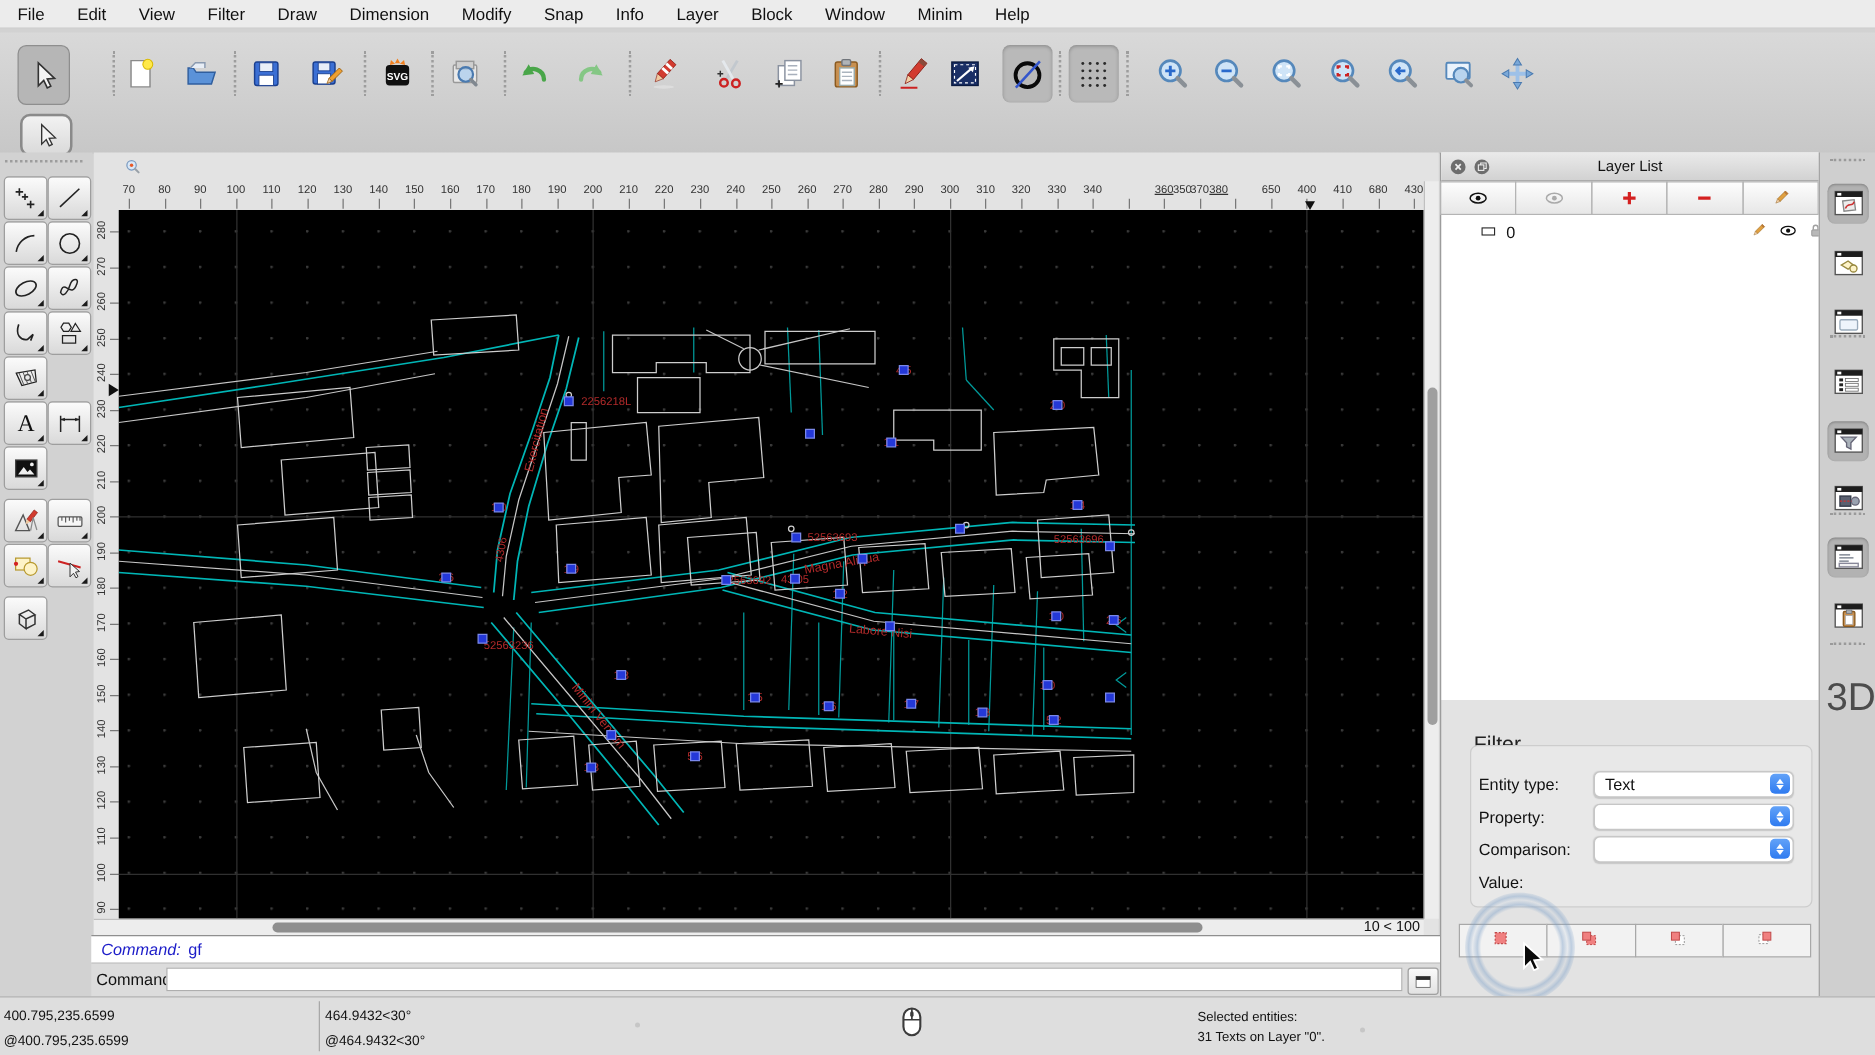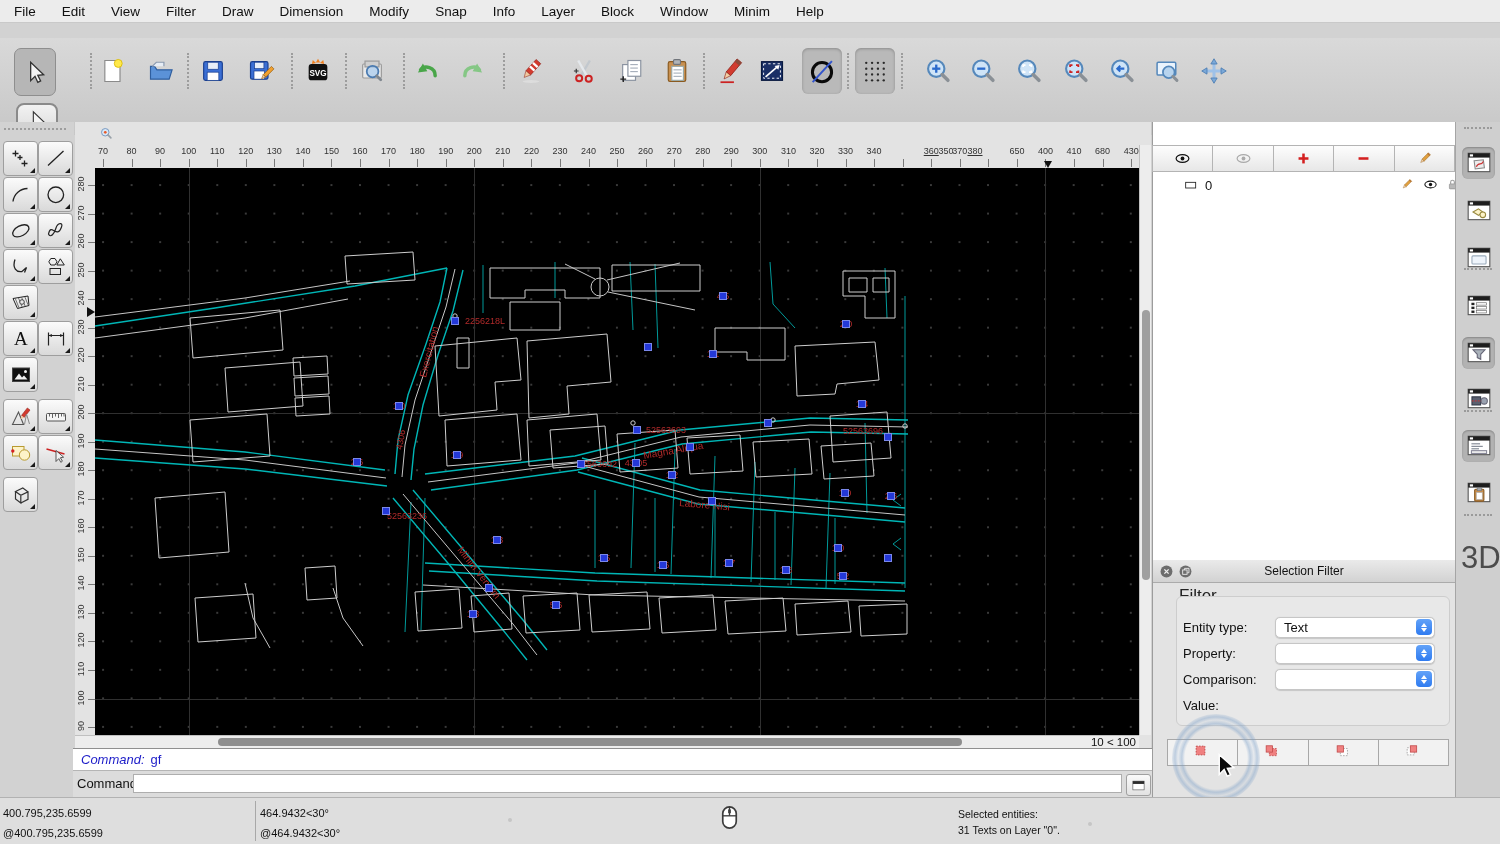--- a/index.html
+++ b/index.html
@@ -6,21 +6,21 @@
   body{width:1500px;height:844px;position:relative;overflow:hidden;
        font-family:"Liberation Sans",sans-serif;background:#d2d2d2;
        -webkit-font-smoothing:antialiased}
   .abs{position:absolute}
   
   #menubar{position:absolute;left:0;top:0;width:1500px;height:23px;background:#ececec;
            border-bottom:1px solid #c9c9c9;display:flex;align-items:center;gap:26px;
            padding-left:14px;font-size:13.5px;color:#101010;box-sizing:border-box}
   .menu-item{white-space:nowrap;cursor:default}
   
-  #toolzone{position:absolute;left:0;top:38px;width:1500px;height:97px;
+  #toolzone{position:absolute;left:0;top:26px;width:1500px;height:97px;
             background:linear-gradient(#d9d9d9,#c7c7c7)}
   .tbtn{position:absolute;top:10px;width:40px;height:46px;border-radius:6px;
         display:flex;align-items:center;justify-content:center}
   .tbtn.active{background:#b9b9b9;box-shadow:inset 0 1px 3px rgba(0,0,0,.25)}
   .tsep{position:absolute;top:15px;width:2px;height:36px;border-left:2px dotted #9d9d9d}
   #arrow-main{position:absolute;left:14px;top:10px;width:40px;height:46px;background:#b6b6b6;
               border:1px solid #8e8e8e;border-radius:7px;display:flex;align-items:center;justify-content:center}
   #arrow-second{position:absolute;left:16px;top:65px;width:38px;height:30px;border:2px solid #8a8a8a;
                 border-radius:8px;background:linear-gradient(#f2f2f2,#dadada);
                 display:flex;align-items:center;justify-content:center}
@@ -780,20 +780,36 @@
   <div id="vscroll">
       <div id="vthumb"></div>
     </div>
   <div id="hscroll">
     <div id="hthumb"></div>
     <div id="zoom-info">10 &lt; 100</div>
   </div>
 </div>
 
 <div id="layer-panel">
+  <div class="panel-header">
+    <span class="badge" style="left:6px">
+        <svg viewBox="0 0 24 24" width="15" height="15">
+          <circle cx="12" cy="12" r="9.5" fill="#6d6d6d"></circle>
+          <path d="M8.6 8.6 L15.4 15.4 M15.4 8.6 L8.6 15.4" stroke="#efefef" stroke-width="2.2"></path>
+        </svg>
+      </span>
+    <span class="badge" style="left:25px">
+        <svg viewBox="0 0 24 24" width="15" height="15">
+          <circle cx="12" cy="12" r="9.5" fill="#6d6d6d"></circle>
+          <rect x="7.5" y="9.5" width="7" height="7" fill="none" stroke="#efefef" stroke-width="1.4"></rect>
+          <path d="M10.5 9.5 V7 h7 v7 h-2.5" fill="none" stroke="#efefef" stroke-width="1.4"></path>
+        </svg>
+      </span>
+    <div class="panel-title">Layer List</div>
+  </div>
   <div id="layer-toolbar">
       <div class="lbtn">
         <svg viewBox="0 0 24 24" width="17" height="17">
           <ellipse cx="12" cy="12" rx="9" ry="5.4" fill="none" stroke="#111" stroke-width="1.7"></ellipse>
           <circle cx="12" cy="12" r="2.7" fill="#111"></circle>
         </svg>
       </div>
       <div class="lbtn">
         <svg viewBox="0 0 24 24" width="17" height="17">
           <ellipse cx="12" cy="12" rx="9" ry="5.4" fill="none" stroke="#aaa" stroke-width="1.7"></ellipse>
@@ -846,36 +862,20 @@
       <span style="position: absolute; left: 292px; top: 3px;">
         <svg viewBox="0 0 24 24" width="15" height="15">
           <rect x="7" y="11" width="10" height="8" rx="1.2" fill="#b8b8b8" stroke="#8a8a8a"></rect>
           <path d="M9 11 V8.2 a3 3 0 0 1 6 0 V11" fill="none" stroke="#a0a0a0" stroke-width="1.8"></path>
         </svg>
       </span>
     </div>
 </div>
 
 <div id="filter-panel">
-  <div class="panel-header">
-    <span class="badge" style="left:6px">
-        <svg viewBox="0 0 24 24" width="15" height="15">
-          <circle cx="12" cy="12" r="9.5" fill="#6d6d6d"></circle>
-          <path d="M8.6 8.6 L15.4 15.4 M15.4 8.6 L8.6 15.4" stroke="#efefef" stroke-width="2.2"></path>
-        </svg>
-      </span>
-    <span class="badge" style="left:25px">
-        <svg viewBox="0 0 24 24" width="15" height="15">
-          <circle cx="12" cy="12" r="9.5" fill="#6d6d6d"></circle>
-          <rect x="7.5" y="9.5" width="7" height="7" fill="none" stroke="#efefef" stroke-width="1.4"></rect>
-          <path d="M10.5 9.5 V7 h7 v7 h-2.5" fill="none" stroke="#efefef" stroke-width="1.4"></path>
-        </svg>
-      </span>
-    <div class="panel-title">Selection Filter</div>
-  </div>
   <div id="filter-group-label">Filter</div>
   <div id="filter-box"></div>
   <div id="filter-fields">
       <div class="ffield" style="top: 56px; left: 30px; position: absolute;">
         <span class="flabel">Entity type:</span>
         <div class="fselect">
           <span>Text</span>
           <div class="fspin">
             <i class="up"></i>
             <i class="dn"></i>

